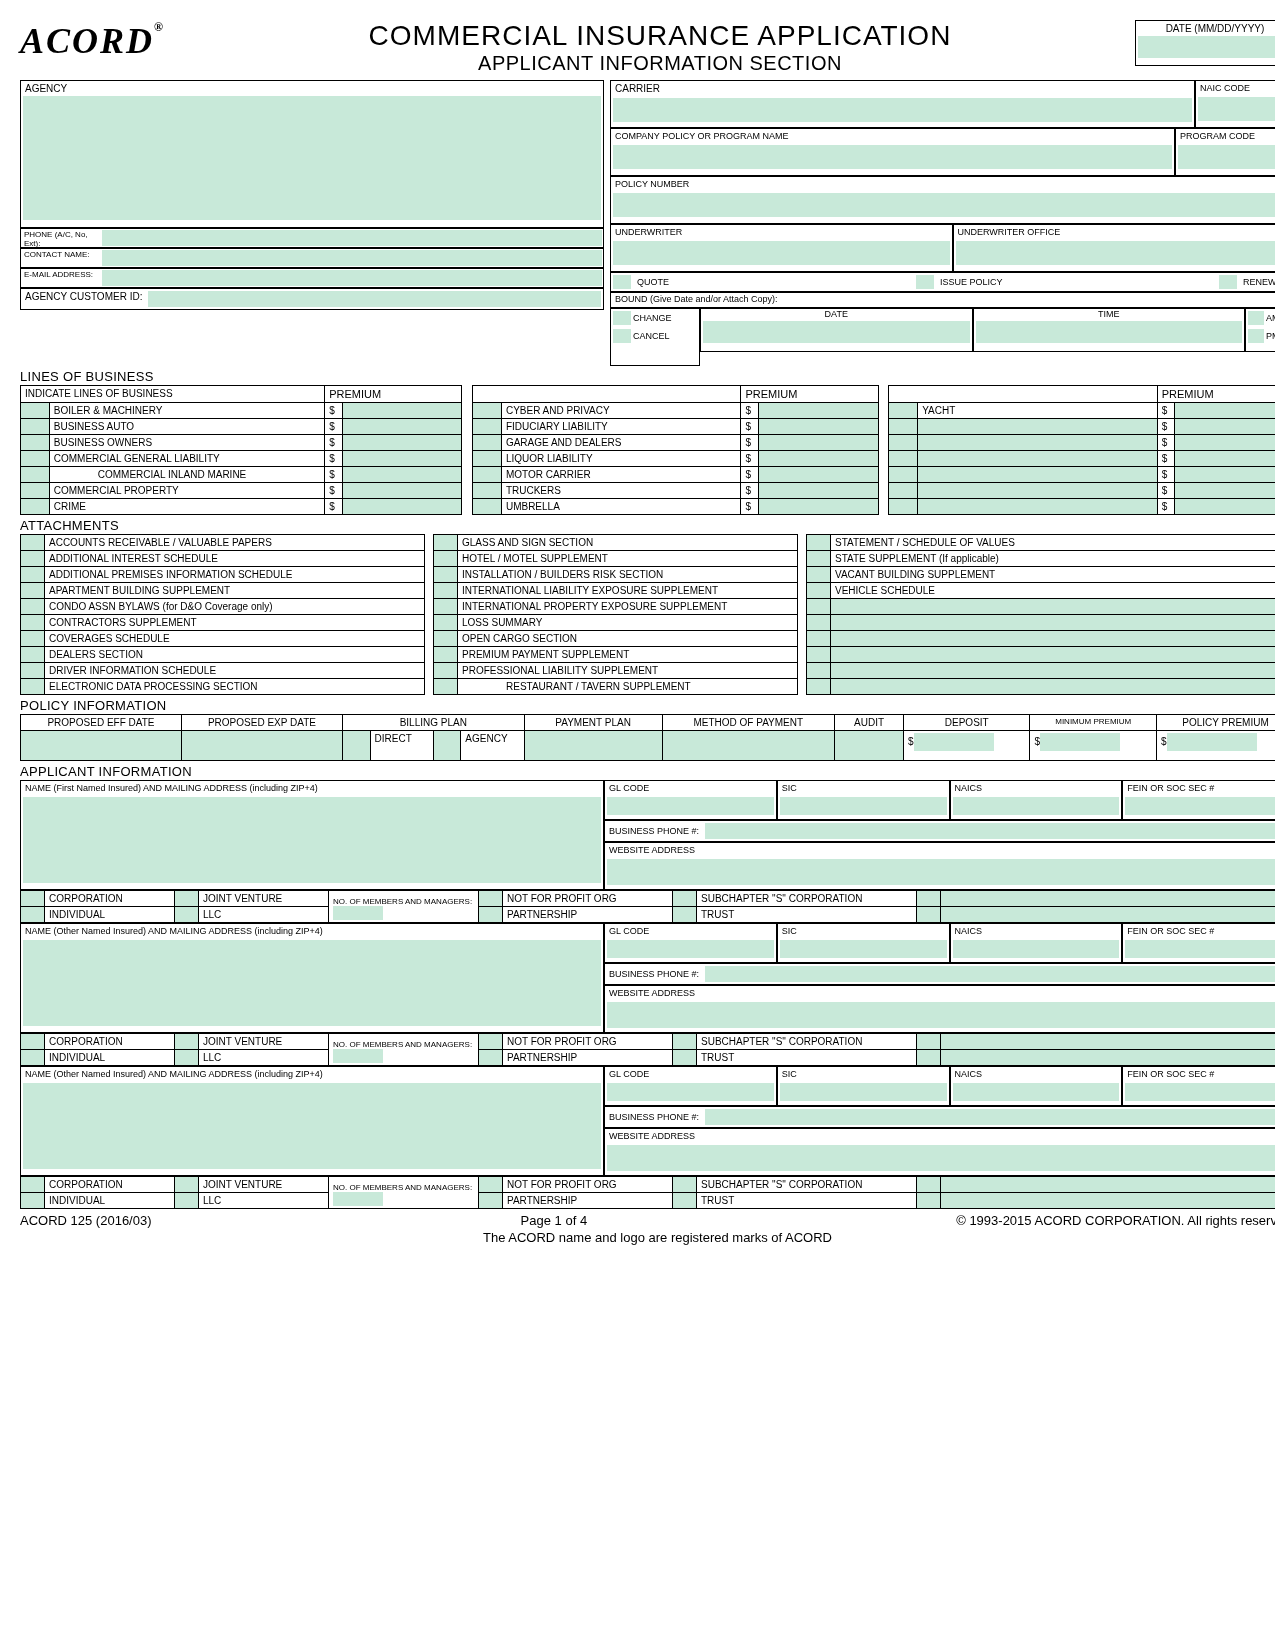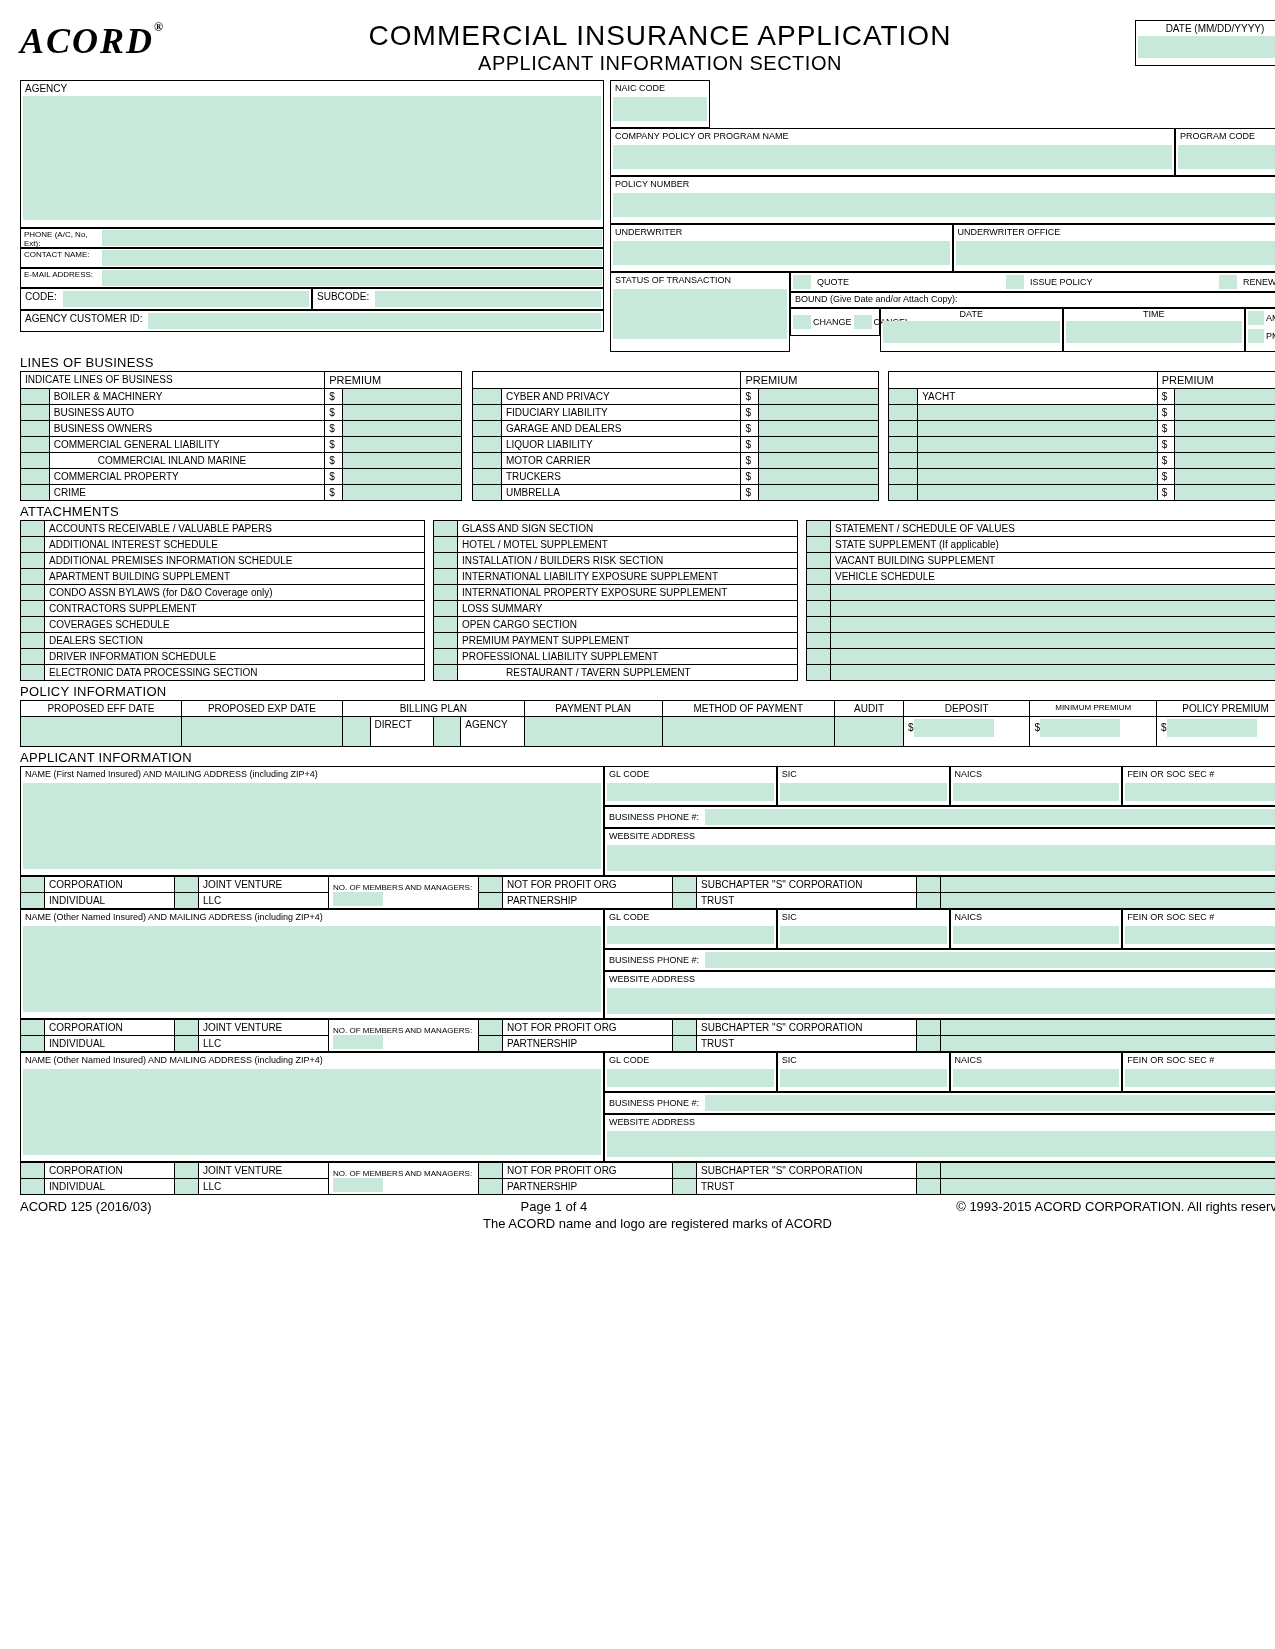--- a/index.html
+++ b/index.html
@@ -57,38 +57,32 @@
           <div class="green" style="flex: 1; margin: 1px;"></div>
         </div>
       <div class="cell row-flx" style="height: 20px;">
           <div class="lbl-sm" style="width: 80px;">CONTACT NAME:</div>
           <div class="green" style="flex: 1; margin: 1px;"></div>
         </div>
       <div class="cell row-flx" style="height: 20px;">
           <div class="lbl-sm" style="width: 80px;">E-MAIL ADDRESS:</div>
           <div class="green" style="flex: 1; margin: 1px;"></div>
         </div>
-      <div class="row-flx">
-        <div class="cell row-flx" style="flex: 1; height: 22px;">
-            <div class="lbl">CODE:</div>
-            <div class="green" style="flex: 1; margin: 2px;"></div>
-          </div>
-        <div class="cell row-flx" style="flex: 1; height: 22px;">
-            <div class="lbl">SUBCODE:</div>
-            <div class="green" style="flex: 1; margin: 2px;"></div>
-          </div>
-      </div>
       <div class="cell row-flx" style="height: 22px;">
           <div class="lbl">AGENCY CUSTOMER ID:</div>
           <div class="green" style="flex: 1; margin: 2px;"></div>
         </div>
     </div>
 
     <div style="flex: 1;">
       <div class="row-flx">
+        <div class="cell" style="flex: 1; height: 48px;">
+            <div class="lbl">CARRIER</div>
+            <div class="green" style="height: 24px; margin: 2px;"></div>
+          </div>
         <div class="cell" style="width: 100px; height: 48px;">
             <div class="lbl" style="font-size: 9px;">NAIC CODE</div>
             <div class="green" style="height: 24px; margin: 2px;"></div>
           </div>
       </div>
       <div class="row-flx">
         <div class="cell" style="flex: 1; height: 48px;">
             <div class="lbl" style="font-size: 9px;">COMPANY POLICY OR PROGRAM NAME</div>
             <div class="green" style="height: 24px; margin: 2px;"></div>
           </div>
@@ -105,36 +99,32 @@
         <div class="cell" style="flex: 1; height: 48px;">
             <div class="lbl" style="font-size: 9px;">UNDERWRITER</div>
             <div class="green" style="height: 24px; margin: 2px;"></div>
           </div>
         <div class="cell" style="flex: 1; height: 48px;">
             <div class="lbl" style="font-size: 9px;">UNDERWRITER OFFICE</div>
             <div class="green" style="height: 24px; margin: 2px;"></div>
           </div>
       </div>
       <div class="row-flx">
-        <div class="cell" style="width: 180px; height: 80px;">
-          <div class="lbl" style="font-size: 9px;">STATUS OF TRANSACTION</div>
-          <div class="green" style="height: 50px; margin: 2px;"></div>
-        </div>
         <div style="flex: 1;">
           <div class="cell row-flx" style="height: 20px; align-items: center;">
             <div class="green" style="width: 18px; height: 14px; margin: 2px;"></div>
               <span class="lbl" style="flex: 1; font-size: 9px;">QUOTE</span>
             <div class="green" style="width: 18px; height: 14px; margin: 2px;"></div>
               <span class="lbl" style="flex: 1; font-size: 9px;">ISSUE POLICY</span>
             <div class="green" style="width: 18px; height: 14px; margin: 2px;"></div>
               <span class="lbl" style="width: 55px; font-size: 9px;">RENEW</span>
           </div>
           <div class="cell" style="height: 16px;"><span class="lbl" style="font-size: 9px;">BOUND (Give Date and/or Attach Copy):</span></div>
           <div class="row-flx">
-            <div class="cell row-flx" style="width: 90px; height: 28px; flex-direction: row;">
+            <div class="cell row-flx" style="width: 90px; height: 58px; flex-direction: column;">
               <div class="row-flx" style="align-items: center;">
                   <div class="green" style="width: 18px; height: 14px; margin: 2px;"></div>
                   <span style="font-size: 9px;">CHANGE</span>
                 </div>
               <div class="row-flx" style="align-items: center;">
                   <div class="green" style="width: 18px; height: 14px; margin: 2px;"></div>
                   <span style="font-size: 9px;">CANCEL</span>
                 </div>
             </div>
             <div class="cell" style="flex: 1; height: 44px;">

